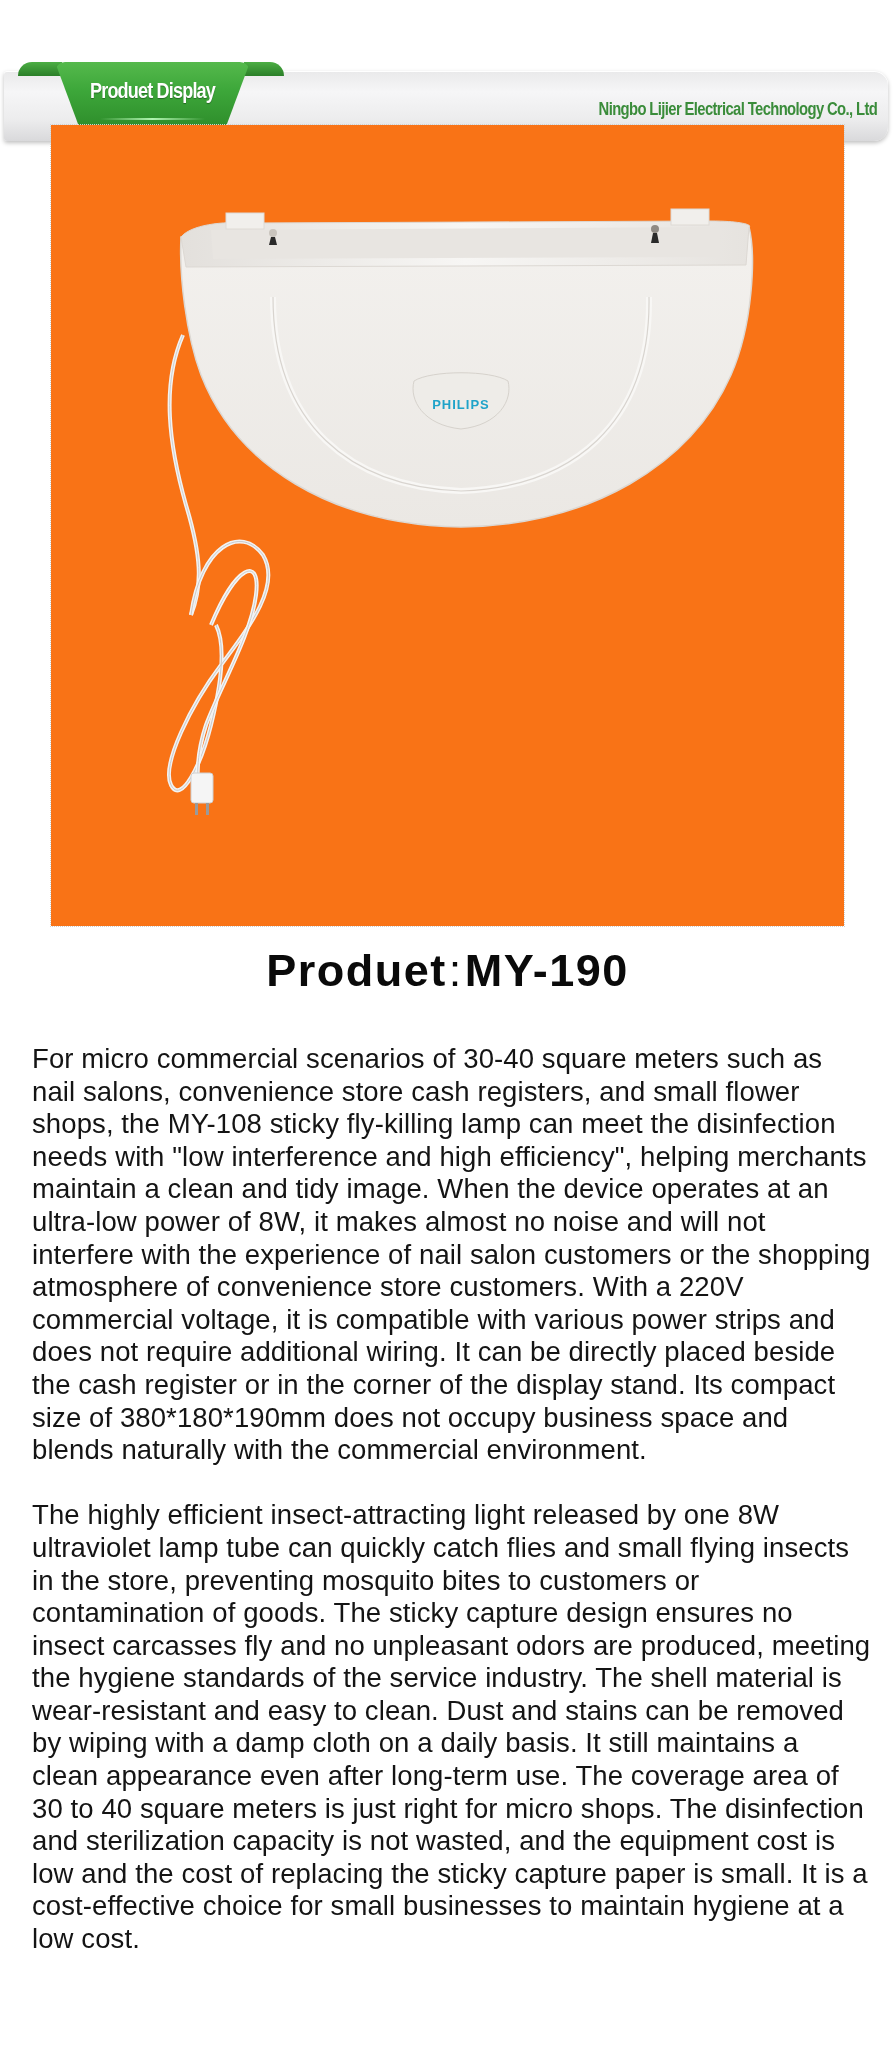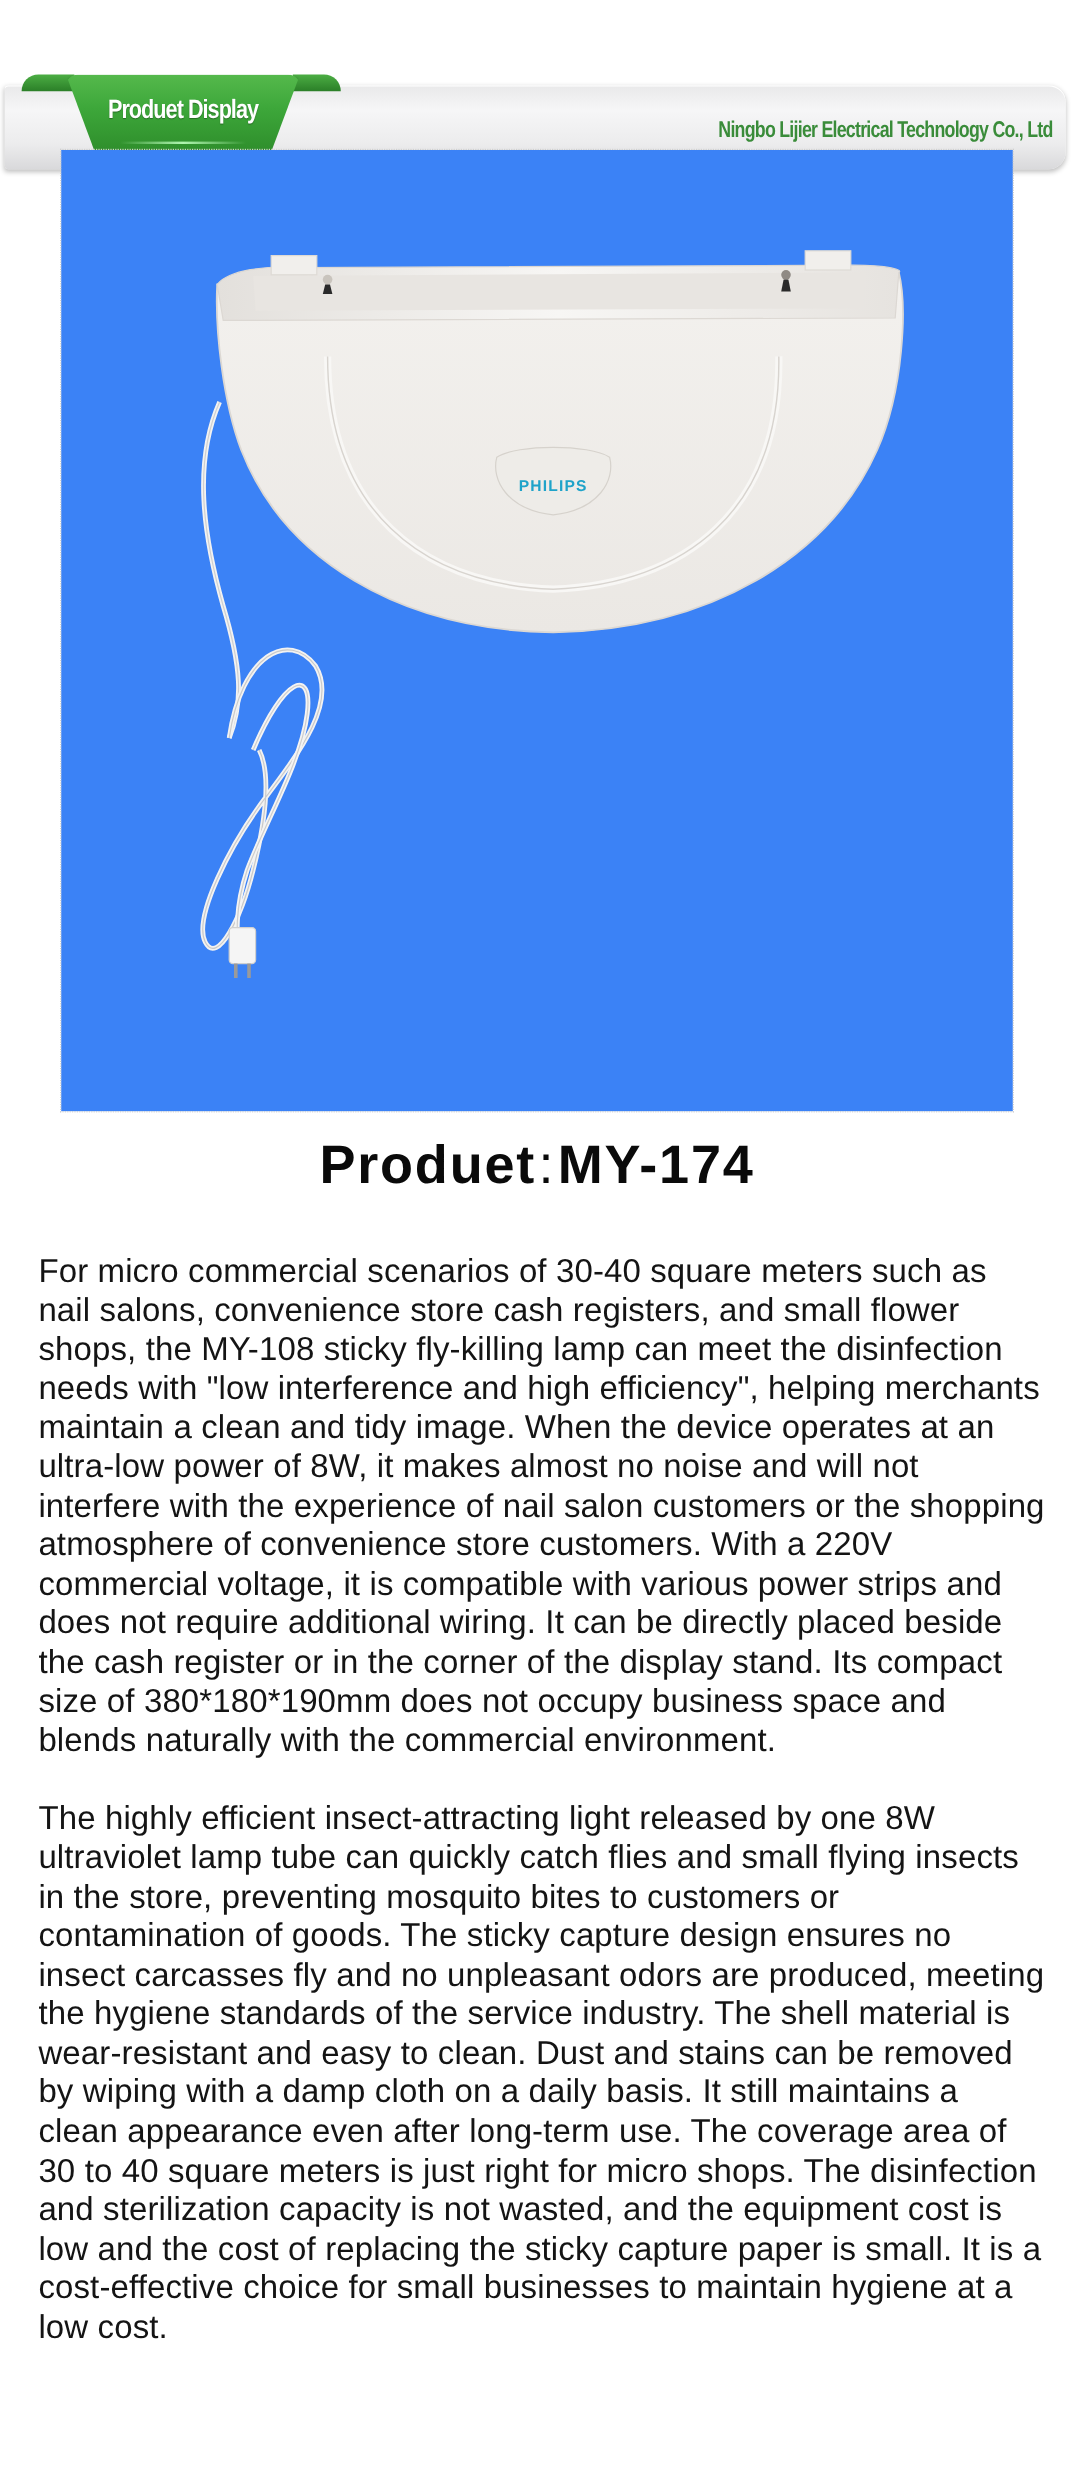--- a/index.html
+++ b/index.html
@@ -44,21 +44,21 @@
   .company-name {
     position: absolute; right: 18px; top: 50px;
     font-family: "Liberation Sans", sans-serif; font-weight: bold; font-size: 19px;
     color: #3a8c3a; letter-spacing: -0.8px; transform: scaleX(0.78); transform-origin: right center;
     white-space: nowrap;
   }
 
   
   .product-image {
     position: absolute; left: 51px; top: 125px; width: 793px; height: 801px;
-    background: #3b82f6;
+    background: #f97316;
     outline: 1px dotted #d0d0d0;
   }
   .product-svg { position: absolute; left: 0; top: 0; }
 
   
   .model-title {
     position: absolute; left: 0; top: 945px; width: 895px; text-align: center;
     font-family: "Liberation Sans", sans-serif; font-weight: bold; font-size: 45px;
     color: #0a0a0a; letter-spacing: 1.5px;
   }
@@ -129,19 +129,19 @@
     <path d="M222 172 C 222 300, 300 362, 410 366 C 520 362, 600 300, 598 172" fill="none" stroke="#d8d4cf" stroke-width="1.2"></path>
 
     <g>
       <path d="M363 256 C 380 245, 440 245, 457 256 C 462 275, 448 300, 410 304 C 372 300, 358 275, 363 256 Z" fill="#eeece8" stroke="#d6d2cc"></path>
       <text x="410" y="284" text-anchor="middle" font-family="Liberation Sans, sans-serif" font-weight="bold" font-size="13" fill="#1fa3c9" letter-spacing="1">PHILIPS</text>
     </g>
   </svg>
 </div>
 
 <div class="model-title">
-  <span>Produet</span><span class="colon">:</span><span>MY-174</span>
+  <span>Produet</span><span class="colon">:</span><span>MY-190</span>
 </div>
 
 <div class="description">
   <p>For micro commercial scenarios of 30-40 square meters such as nail salons, convenience store cash registers, and small flower shops, the MY-108 sticky fly-killing lamp can meet the disinfection needs with "low interference and high efficiency", helping merchants maintain a clean and tidy image. When the device operates at an ultra-low power of 8W, it makes almost no noise and will not interfere with the experience of nail salon customers or the shopping atmosphere of convenience store customers. With a 220V commercial voltage, it is compatible with various power strips and does not require additional wiring. It can be directly placed beside the cash register or in the corner of the display stand. Its compact size of 380*180*190mm does not occupy business space and blends naturally with the commercial environment.</p>
   <p>The highly efficient insect-attracting light released by one 8W ultraviolet lamp tube can quickly catch flies and small flying insects in the store, preventing mosquito bites to customers or contamination of goods. The sticky capture design ensures no insect carcasses fly and no unpleasant odors are produced, meeting the hygiene standards of the service industry. The shell material is wear-resistant and easy to clean. Dust and stains can be removed by wiping with a damp cloth on a daily basis. It still maintains a clean appearance even after long-term use. The coverage area of 30 to 40 square meters is just right for micro shops. The disinfection and sterilization capacity is not wasted, and the equipment cost is low and the cost of replacing the sticky capture paper is small. It is a cost-effective choice for small businesses to maintain hygiene at a low cost.</p>
 </div>
 
 </body></html>

